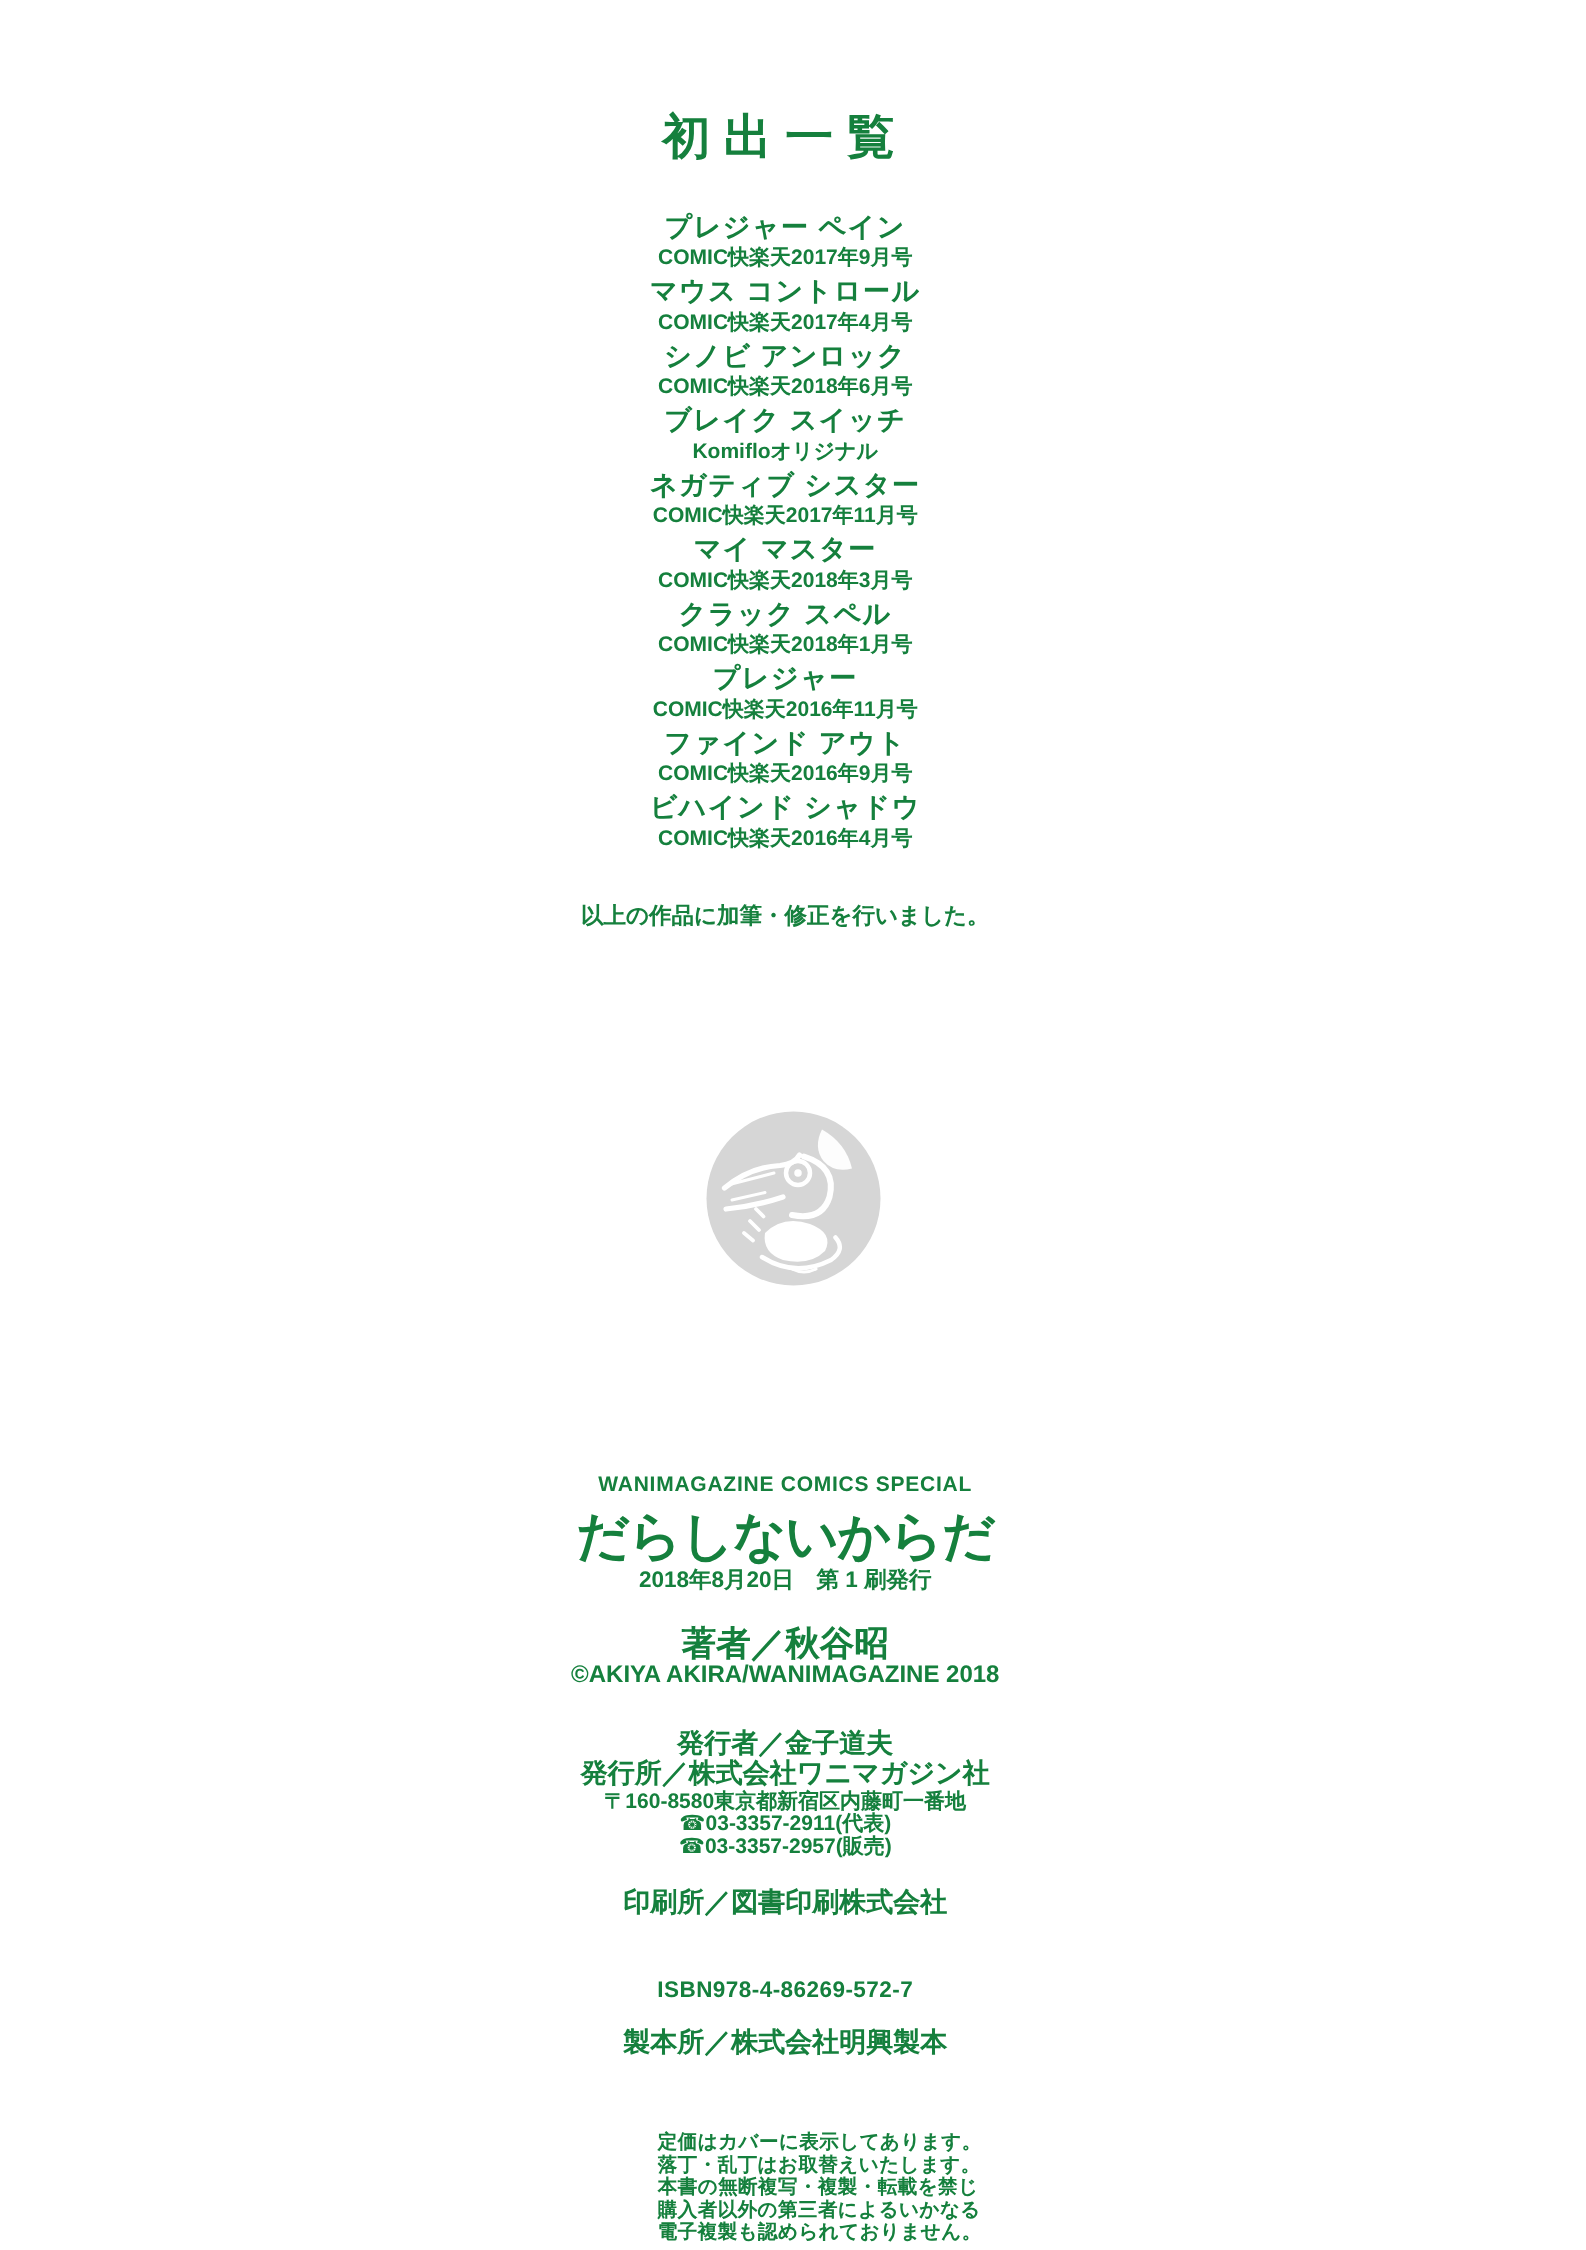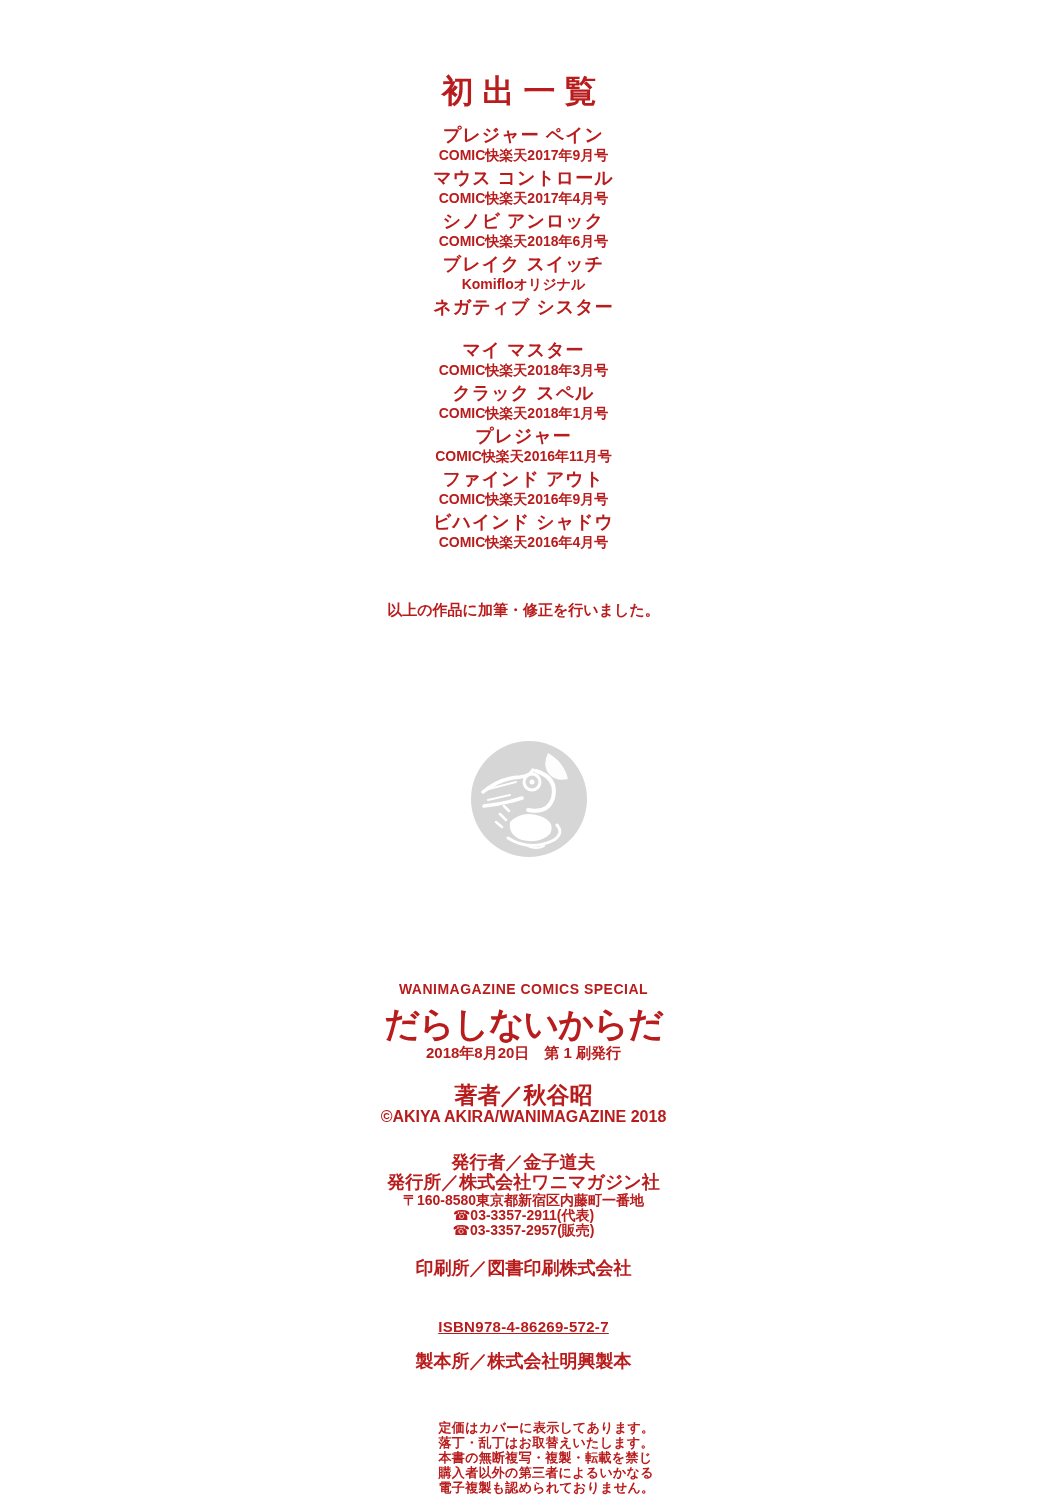--- a/index.html
+++ b/index.html
@@ -1,36 +1,36 @@
 <!DOCTYPE html>
 <html><head>
 <meta charset="utf-8">
 <style>
   html, body { margin: 0; padding: 0; background: #ffffff; }
   .page {
     position: relative;
     width: 1047px;
     height: 1500px;
     background: #ffffff;
-    color: #b91c1c;
+    color: #15803d;
     font-family: "Liberation Sans", "DejaVu Sans", sans-serif;
     font-weight: 700;
     overflow: hidden;
   }
   .cline {                 
     position: absolute;
     left: 0;
     width: 100%;
     text-align: center;
     white-space: nowrap;
   }
 
   
   #list-title   { top: 70px;  font-size: 32px; letter-spacing: 9px; }
-  #pub-list     { position: absolute; top: 124px; left: 0; width: 100%; }
+  #pub-list     { position: absolute; top: 140px; left: 0; width: 100%; }
   .pub-item     { height: 43px; text-align: center; }
   .pub-title    { font-size: 18px; line-height: 23px; letter-spacing: 1px; }
   .pub-source   { font-size: 14px; line-height: 16px; }
   #list-note    { top: 601px; font-size: 15px; }
 
   
   #watermark { position: absolute; left: 470px; top: 740px; width: 118px; height: 118px; }
 
   
   .series       { top: 981px;  font-size: 14px; letter-spacing: 0.5px; }
@@ -38,21 +38,21 @@
   .print-info   { top: 1044px; font-size: 15px; }
   .author       { top: 1080px; font-size: 23px; }
   .copyright    { top: 1108px; font-size: 16px; }
   .pub-person   { top: 1150px; font-size: 18px; }
   .pub-company  { top: 1170px; font-size: 18px; }
   .address      { top: 1192px; font-size: 14px; }
   .phone-main   { top: 1207px; font-size: 14px; }
   .phone-sales  { top: 1222px; font-size: 14px; }
   .printer      { top: 1256px; font-size: 18px; }
   .bindery      { top: 1349px; font-size: 18px; }
-  .isbn         { top: 1318px; font-size: 15px; letter-spacing: 0.3px; text-decoration: underline; }
+  .isbn         { top: 1318px; font-size: 15px; letter-spacing: 0.3px; }
 
   #purchase-notes {
     position: absolute;
     top: 1420px;
     left: 50%;
     transform: translateX(-50%);
     text-align: left;
     white-space: nowrap;
     margin-left: 23px;
   }
@@ -77,20 +77,21 @@
     <div class="pub-item">
       <div class="pub-title">シノビ アンロック</div>
       <div class="pub-source">COMIC快楽天2018年6月号</div>
     </div>
     <div class="pub-item">
       <div class="pub-title">ブレイク スイッチ</div>
       <div class="pub-source">Komifloオリジナル</div>
     </div>
     <div class="pub-item">
       <div class="pub-title">ネガティブ シスター</div>
+      <div class="pub-source">COMIC快楽天2017年11月号</div>
     </div>
     <div class="pub-item">
       <div class="pub-title">マイ マスター</div>
       <div class="pub-source">COMIC快楽天2018年3月号</div>
     </div>
     <div class="pub-item">
       <div class="pub-title">クラック スペル</div>
       <div class="pub-source">COMIC快楽天2018年1月号</div>
     </div>
     <div class="pub-item">

